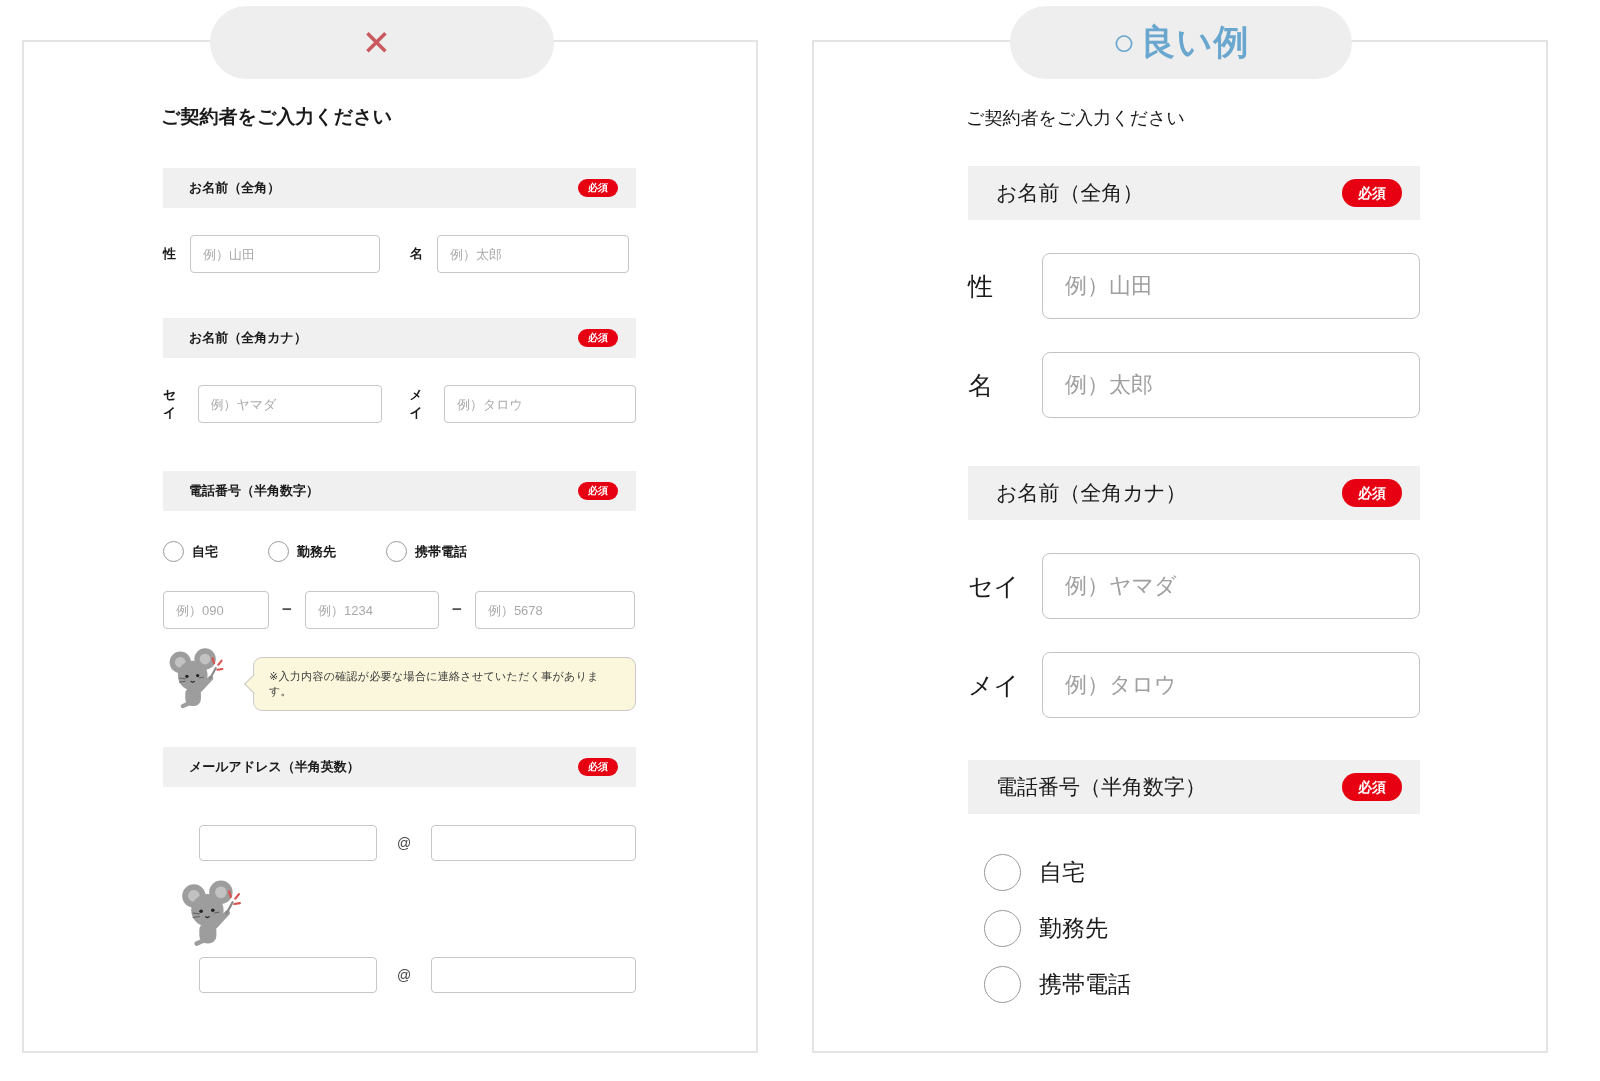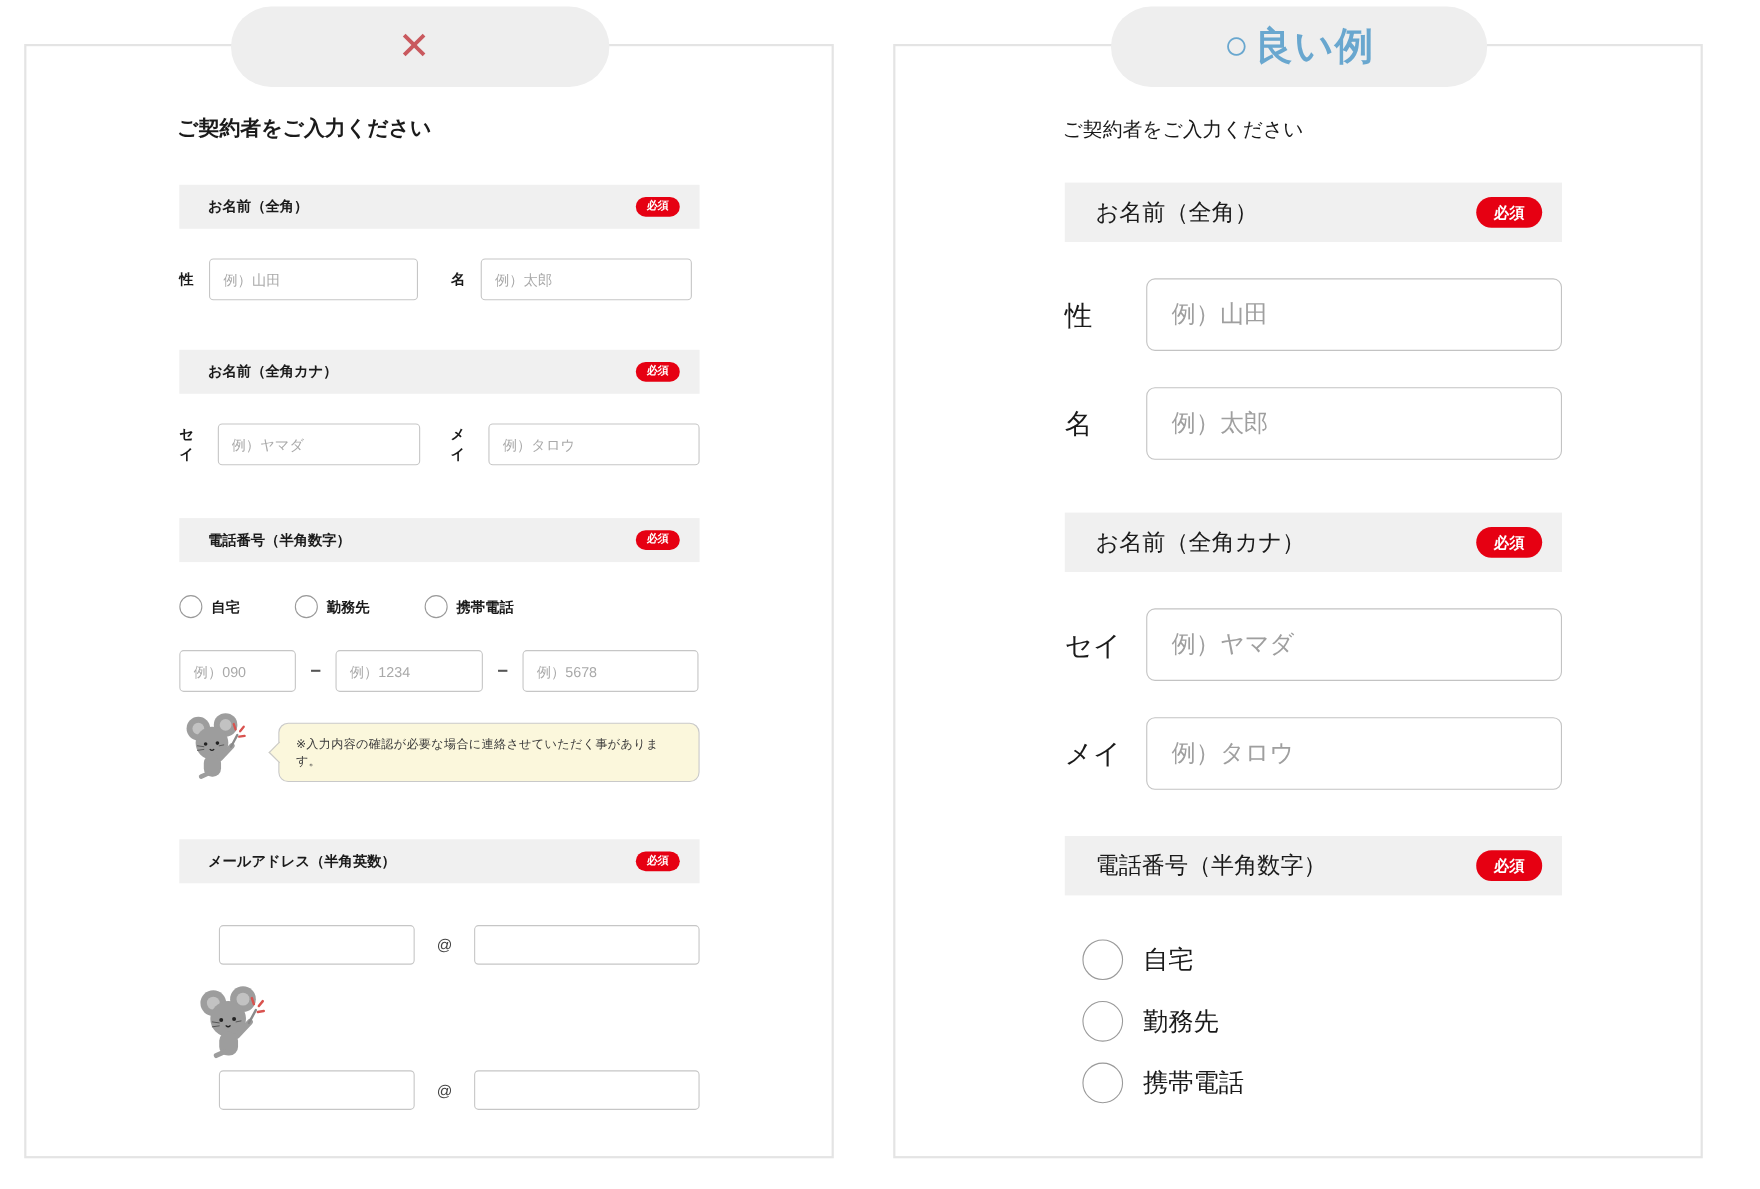--- a/index.html
+++ b/index.html
@@ -32,21 +32,21 @@
     padding:3px 10px; border-radius:10px; line-height:1.2; }
 
   .row-s { display:flex; align-items:center; margin-top:27px; }
   .flabel-s { font-size:13px; font-weight:600; }
   .input-s { height:38px; border:1px solid #c6c6c6; border-radius:4px;
     font-size:13px; padding:0 12px; color:#333; outline:none; background:#fff; }
   .input-s::placeholder { color:#a9a9a9; }
 
   .gap-bar2 { margin-top:45px; }
   .gap-bar3 { margin-top:48px; }
-  .gap-bar4 { margin-top:52px; }
+  .gap-bar4 { margin-top:36px; }
 
   .radio-row-s { display:flex; align-items:center; margin-top:30px; gap:8px; }
   .radio-s { width:21px; height:21px; border:1px solid #9a9a9a; border-radius:50%;
     background:#fff; flex:0 0 auto; }
   .radio-lbl-s { font-size:13px; font-weight:600; margin-right:42px; }
 
   .phone-row-s { display:flex; align-items:center; margin-top:29px; }
   .dash-s { font-size:17px; font-weight:bold; color:#555; margin:0 13px; }
 
   .mouse-row { display:flex; align-items:flex-end; margin-top:16px; }

